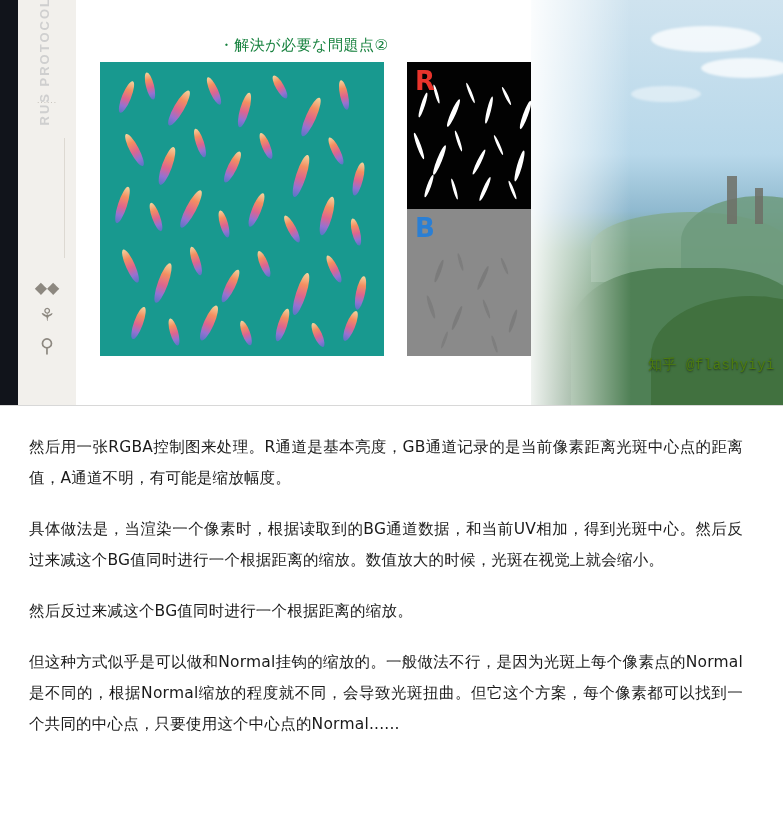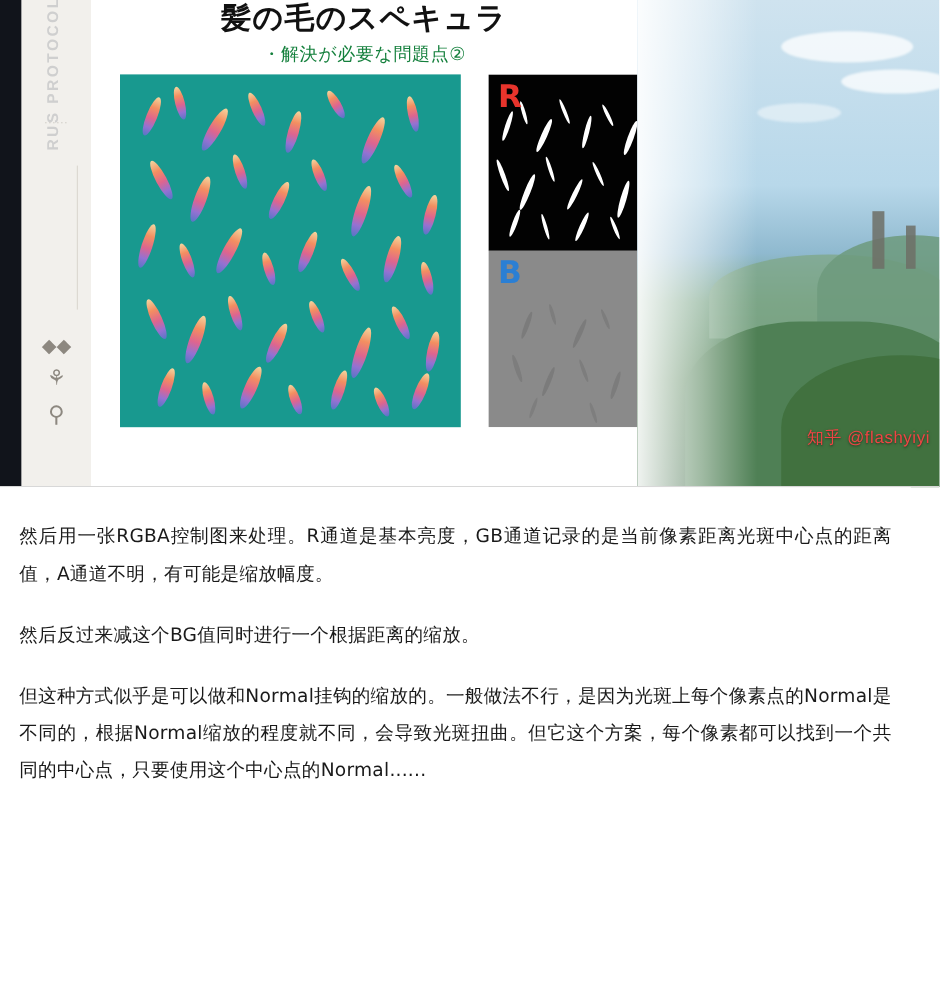--- a/index.html
+++ b/index.html
@@ -199,41 +199,41 @@
   }
   .tower {
     position: absolute;
     background: #6d6f66;
     opacity: .85;
   }
   .watermark {
     position: absolute;
     right: 8px;
     bottom: 32px;
-    font-family: Liberation Sans, sans-serif;
+    font-family: Liberation Mono, monospace;
     font-size: 14px;
-    color: #ef4444;
+    color: #4d7c0f;
     text-shadow: 0 1px 2px rgba(0,0,0,.55);
     letter-spacing: .5px;
   }
   .slide-bottom-rule {
     position: absolute;
     left: 0; top: 405px;
     width: 783px; height: 1px;
     background: #d8d8d8;
   }
 
   
   .article {
     position: absolute;
     left: 0;
     top: 406px;
     width: 759px;
     height: 413px;
-    padding: 26px 16px 0 16px;
+    padding: 26px 16px 0 29px;
     box-sizing: border-box;
     background: #ffffff;
   }
   .para {
     font-family: "DejaVu Sans", sans-serif;
     font-size: 15.5px;
     line-height: 31px;
     color: #1a1a1a;
     margin: 0 0 20px 0;
     text-align: justify;
@@ -251,21 +251,20 @@
     <div class="slide-left-panel">
       <div class="vert-title">RUS PROTOCOL</div>
       <div class="panel-rule"></div>
     </div>
     <div class="panel-marks">······</div>
     <div class="panel-glyph g1">◆◆</div>
     <div class="panel-glyph g2">⚘</div>
     <div class="panel-glyph g3">⚲</div>
 
     <div class="slide-main">
-      <div class="slide-title">髪の毛のスペキュラ</div>
       <div class="slide-sub">・解決が必要な問題点②</div>
 
       <div class="teal-img">
         <div class="strand" style="left:22px;  top:18px;  width:9px;  height:34px; transform:rotate(22deg);"></div>
         <div class="strand" style="left:46px;  top:10px;  width:8px;  height:28px; transform:rotate(-14deg);"></div>
         <div class="strand" style="left:74px;  top:26px;  width:10px; height:40px; transform:rotate(30deg);"></div>
         <div class="strand" style="left:110px; top:14px;  width:8px;  height:30px; transform:rotate(-24deg);"></div>
         <div class="strand" style="left:140px; top:30px;  width:9px;  height:36px; transform:rotate(16deg);"></div>
         <div class="strand" style="left:176px; top:12px;  width:8px;  height:26px; transform:rotate(-30deg);"></div>
         <div class="strand" style="left:206px; top:34px;  width:10px; height:42px; transform:rotate(24deg);"></div>
@@ -373,17 +372,18 @@
       <div class="hill" style="left:120px; top:296px; width:200px; height:120px; background:#41713f; border-radius:50% 50% 0 0;"></div>
       <div class="scenery-veil"></div>
     </div>
 
     <div class="watermark">知乎  @flashyiyi</div>
     <div class="slide-bottom-rule"></div>
   </div>
 
   <div class="article">
     <p class="para">然后用一张RGBA控制图来处理。R通道是基本亮度，GB通道记录的是当前像素距离光斑中心点的距离值，A通道不明，有可能是缩放幅度。</p>
+    <p class="para">具体做法是，当渲染一个像素时，根据读取到的BG通道数据，和当前UV相加，得到光斑中心。然后反过来减这个BG值同时进行一个根据距离的缩放。数值放大的时候，光斑在视觉上就会缩小。</p>
     <p class="para">然后反过来减这个BG值同时进行一个根据距离的缩放。</p>
     <p class="para">但这种方式似乎是可以做和Normal挂钩的缩放的。一般做法不行，是因为光斑上每个像素点的Normal是不同的，根据Normal缩放的程度就不同，会导致光斑扭曲。但它这个方案，每个像素都可以找到一个共同的中心点，只要使用这个中心点的Normal......</p>
   </div>
 
 </div>
 
 </body></html>

